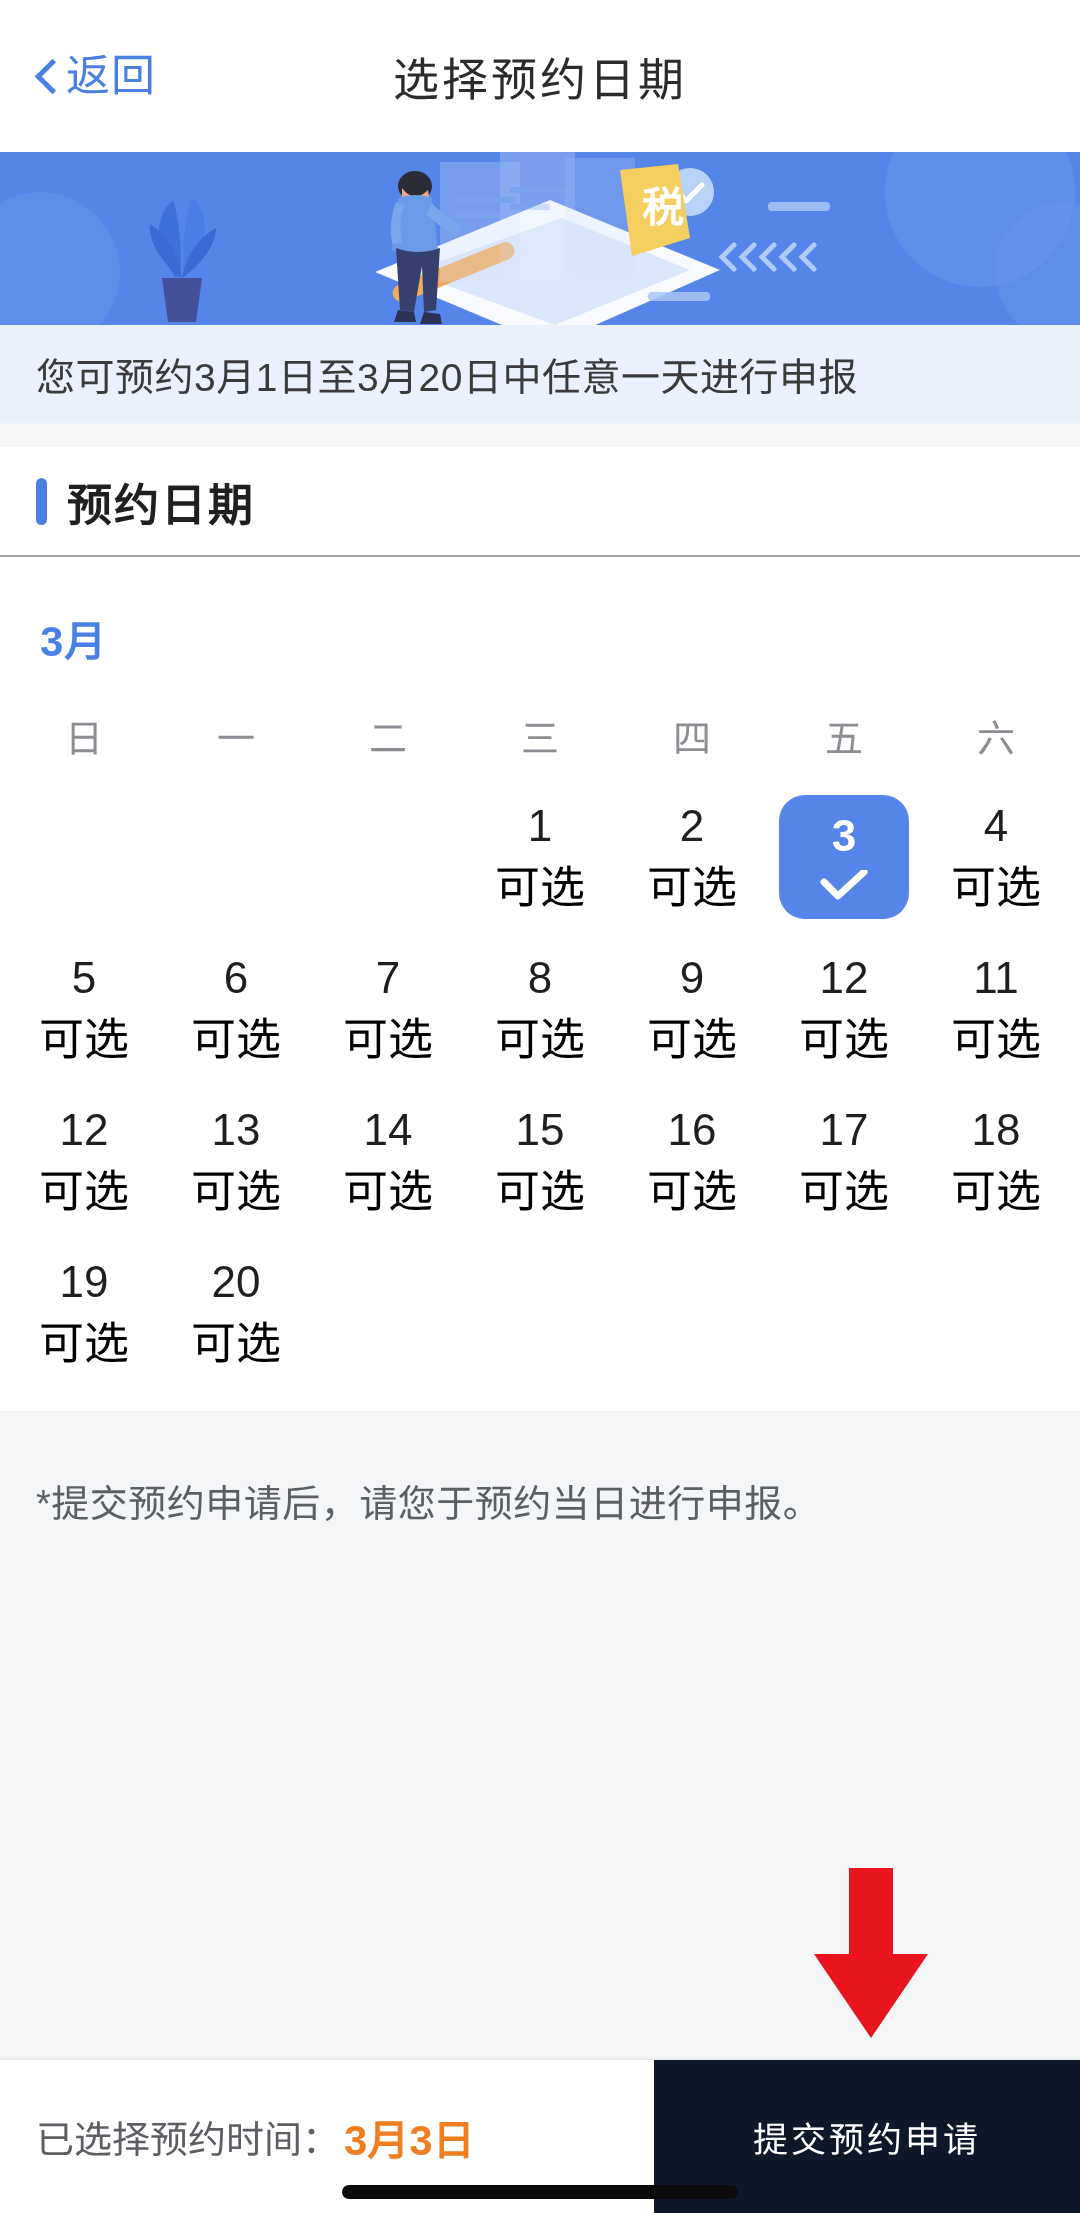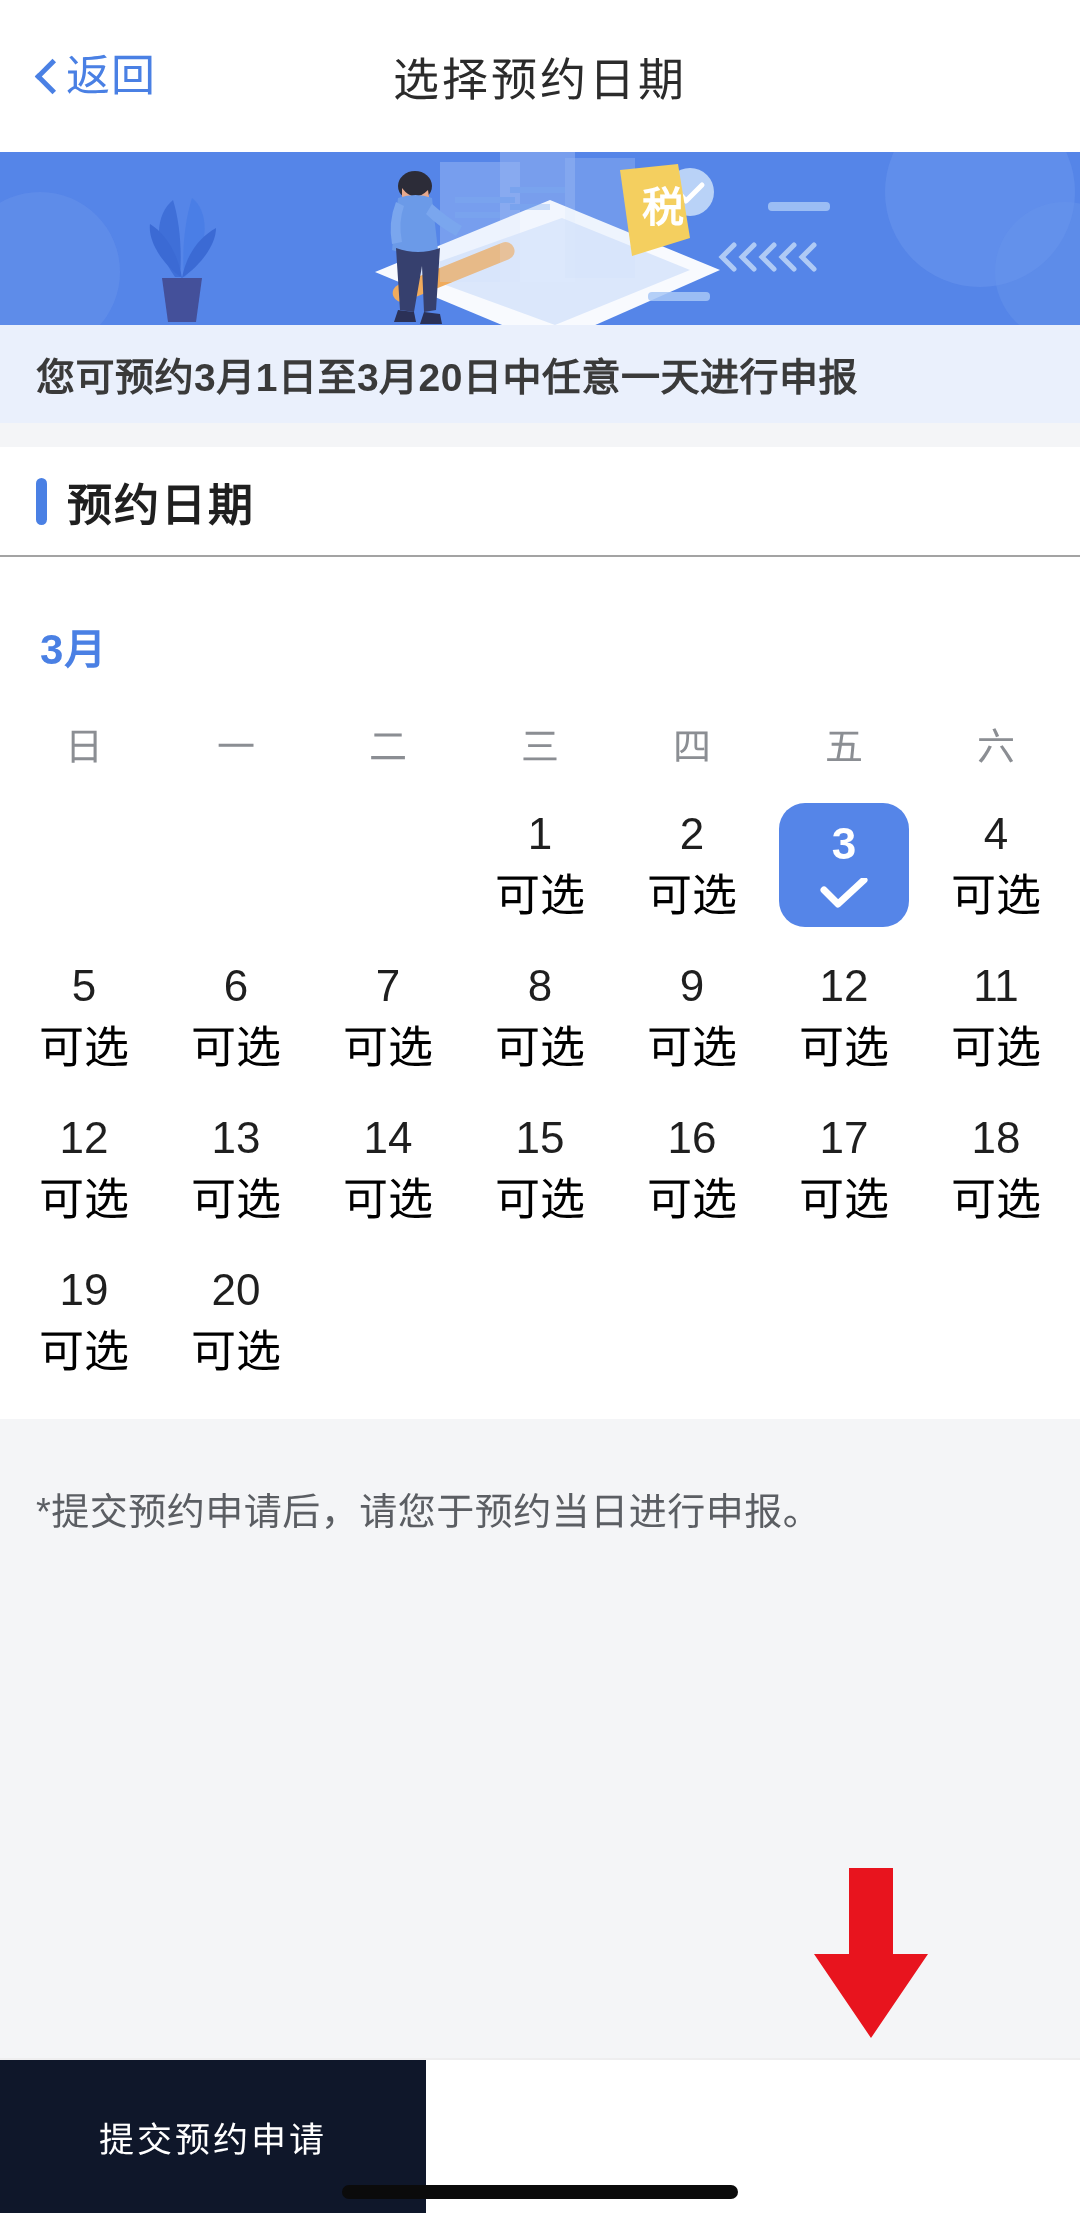--- a/index.html
+++ b/index.html
@@ -86,21 +86,20 @@
 
   
   .info-strip {
     flex: 0 0 98px;
     height: 98px;
     background: #eaf0fc;
     display: flex;
     align-items: center;
     padding-left: 36px;
     box-sizing: border-box;
-    font-weight: bold;
   }
   .info-strip-text {
     font-size: 39px;
     color: #3a3a3a;
     letter-spacing: 0.5px;
   }
 
   .gap-gray {
     flex: 0 0 24px;
     background: #f4f5f7;
@@ -126,21 +125,21 @@
   .section-title {
     font-size: 45px;
     font-weight: bold;
     color: #1f1f1f;
     letter-spacing: 2px;
   }
 
   
   .calendar {
     background: #ffffff;
-    padding: 16px 0 22px 0;
+    padding: 8px 0 22px 0;
     flex: 0 0 auto;
   }
   .month-label {
     font-size: 42px;
     color: #4a80e4;
     font-weight: bold;
     padding: 42px 0 0 40px;
     letter-spacing: 1px;
   }
   .weekdays {
@@ -509,17 +508,21 @@
     <div class="note-text">*提交预约申请后，请您于预约当日进行申报。</div>
   </div>
 
   <div class="arrow-annot">
     <svg width="118" height="172" viewBox="0 0 118 172" xmlns="http://www.w3.org/2000/svg">
       <path d="M37 0 H81 V86 H116 L59 170 L2 86 H37 Z" fill="#e8141e"></path>
     </svg>
   </div>
 
   <div class="bottom-bar">
+    <div class="selected-info">
+      <span class="selected-label">已选择预约时间：</span>
+      <span class="selected-value">3月3日</span>
+    </div>
     <div class="submit-button">提交预约申请</div>
   </div>
 
   <div class="home-indicator"></div>
 </div>
 
 </body></html>

